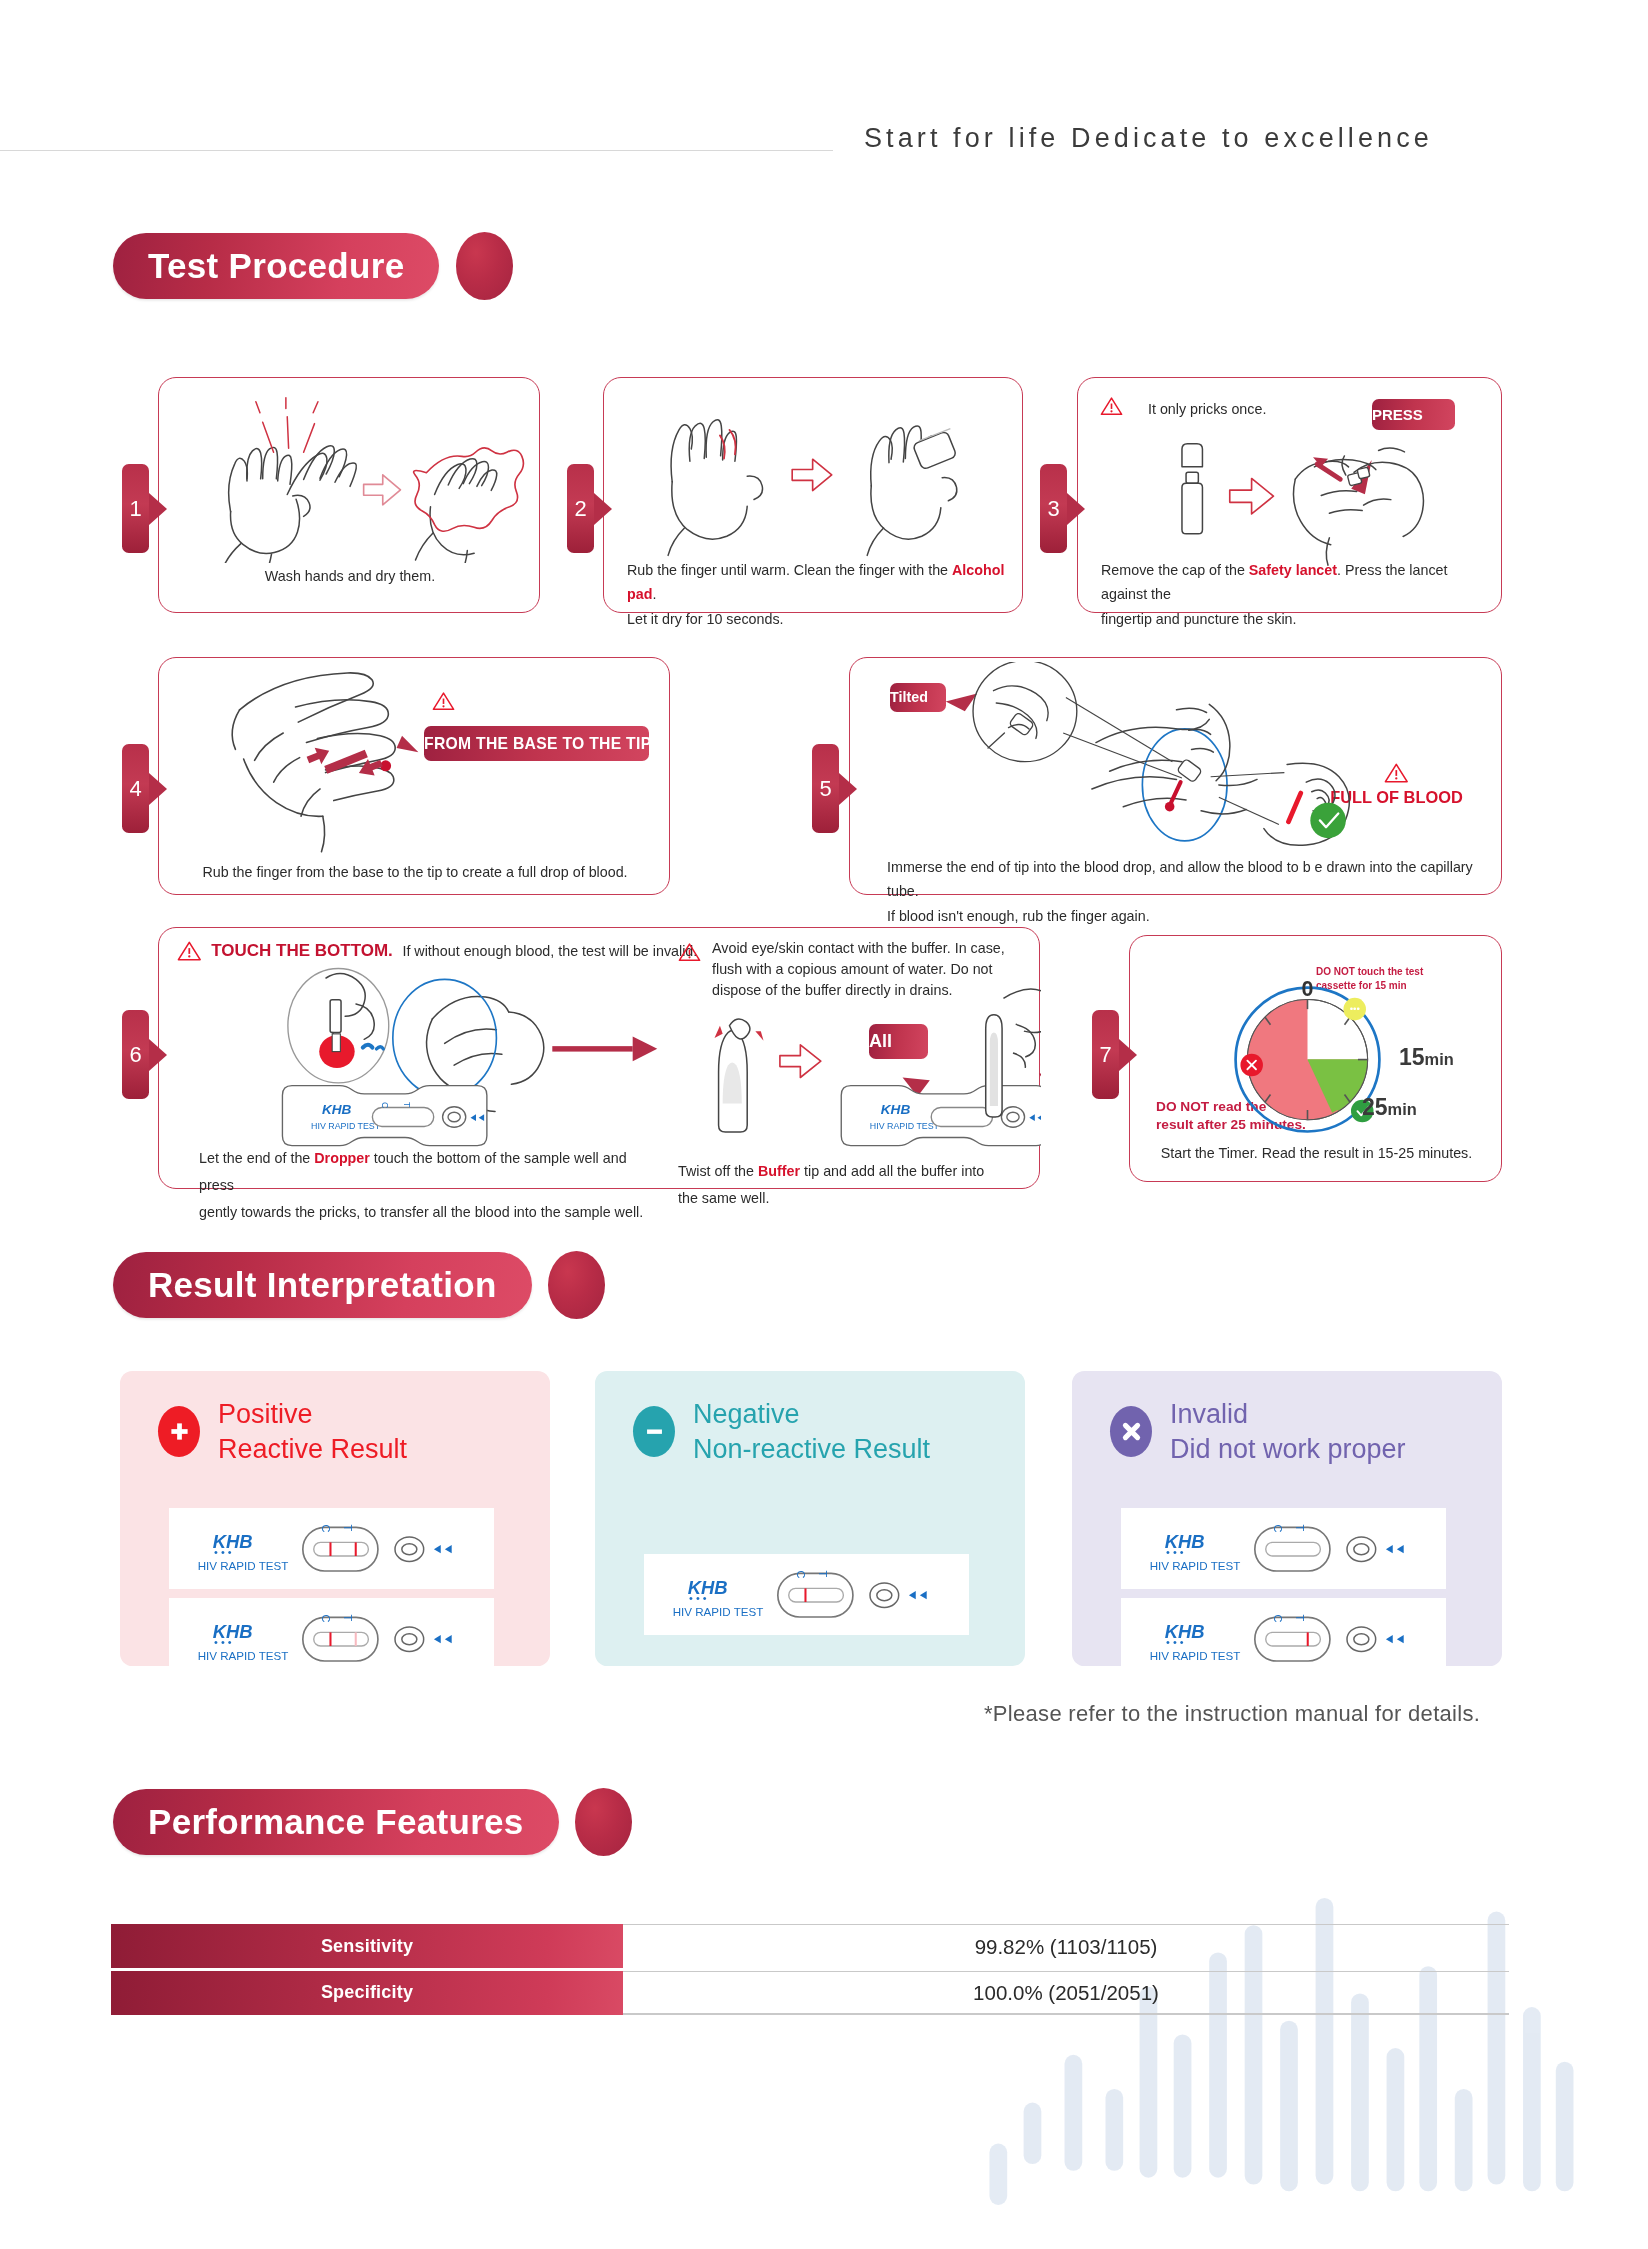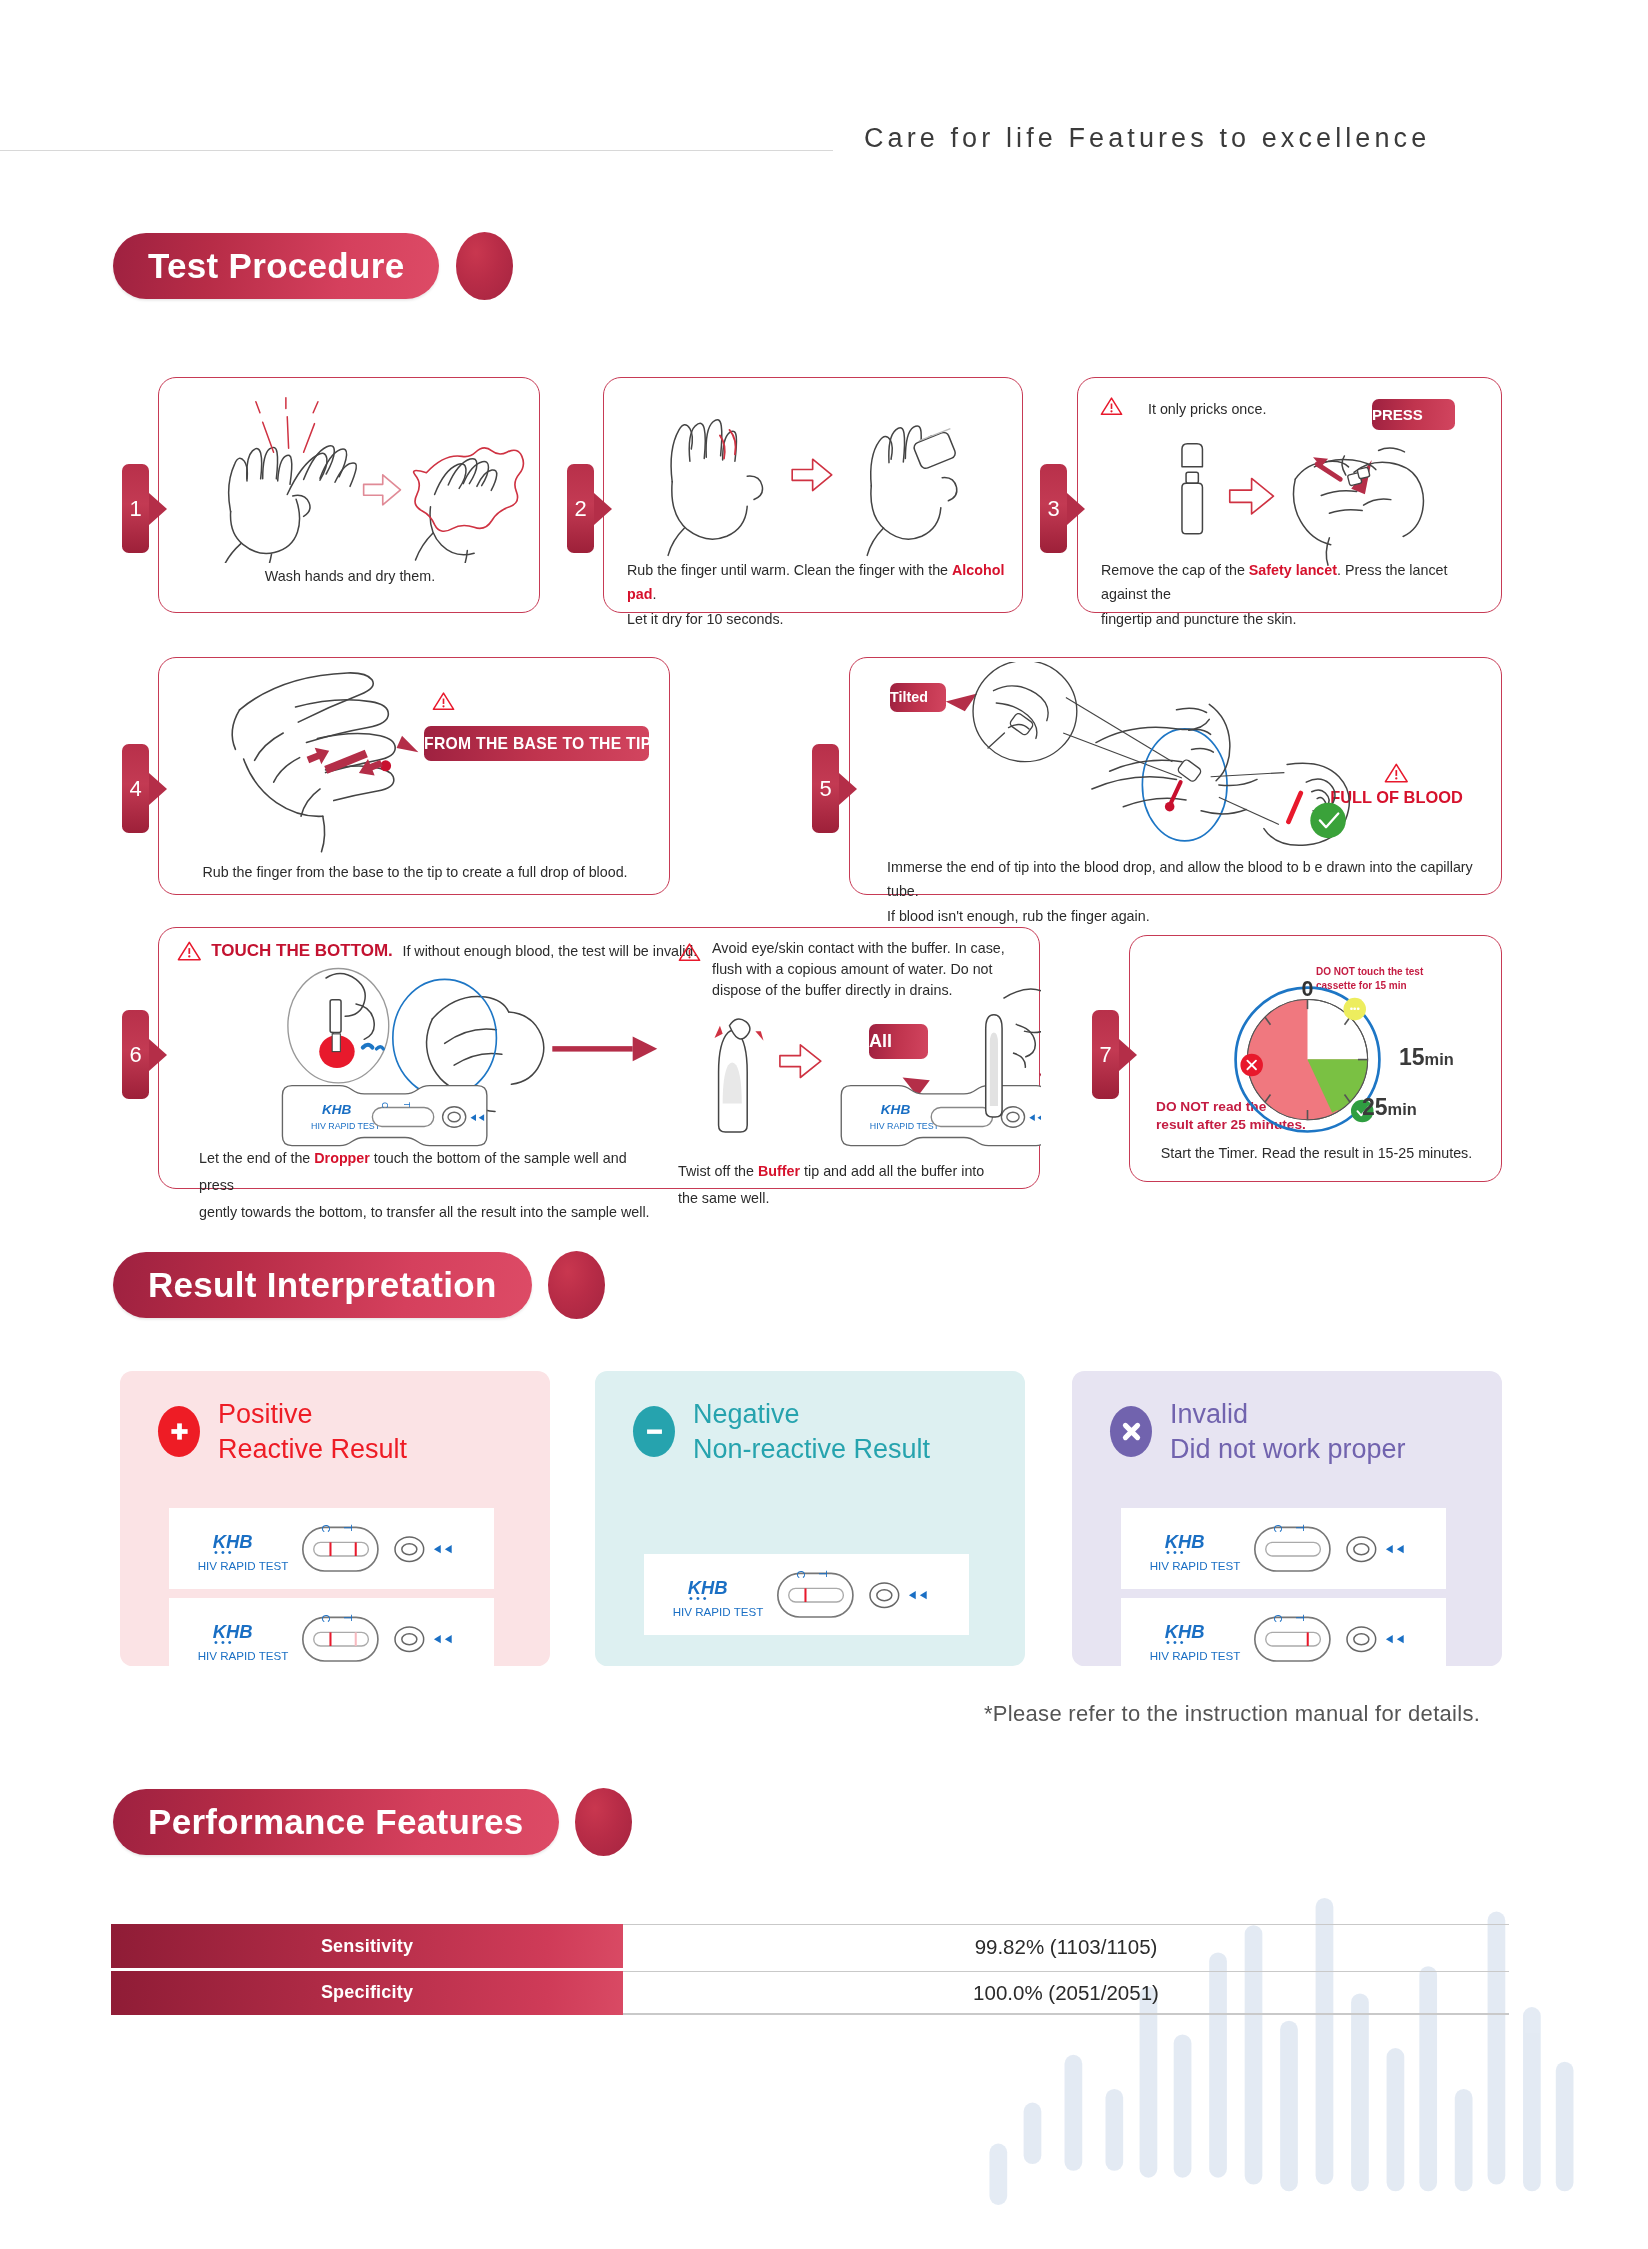--- a/index.html
+++ b/index.html
@@ -138,21 +138,21 @@
 
   .deco { position: absolute; pointer-events: none; }
 </style>
 </head>
 <body>
 
 <div class="page">
 
   <div class="header">
     <div class="header-rule"></div>
-    <div class="header-slogan">Care for life  Features to excellence</div>
+    <div class="header-slogan">Start for life  Dedicate to excellence</div>
   </div>
 
   <div class="sec-title-wrap" style="left:113px; top:232px;">
     <div class="sec-pill">Test Procedure</div>
     <div class="sec-dot"></div>
   </div>
 
   <div class="step-num" style="left:122px; top:464px;">
     <span>1</span>
   </div>
@@ -508,21 +508,21 @@
       </g>
       <path d="M1218 118 q0 -16 6 -16 q6 0 6 16 v92 h-12 z" fill="#e2e2e2"></path>
       <g fill="#b42e48">
           <rect x="1302" y="112" width="7" height="52"></rect>
           <path d="M1290 162 l16 24 l16 -24 z"></path>
         </g>
     </svg>
 
     <div class="step-caption" style="left:40px; top:217px; width:451px; line-height:1.9;">
       <div><span>Let the end of the </span><span class="hl-red">Dropper</span><span> touch the bottom of the sample well and press</span></div>
-      <div>gently towards the bottom,  to transfer all the result into the sample well.</div>
+      <div>gently towards the pricks,  to transfer all the blood into the sample well.</div>
     </div>
     <div class="step-caption" style="left:519px; top:230px; width:355px; line-height:1.9;">
       <div><span>Twist off the </span><span class="hl-red">Buffer</span><span> tip and add all the buffer into</span></div>
       <div>the same well.</div>
     </div>
   </div>
 
   <div class="step-num" style="left:1092px; top:1010px;">
     <span>7</span>
   </div>

